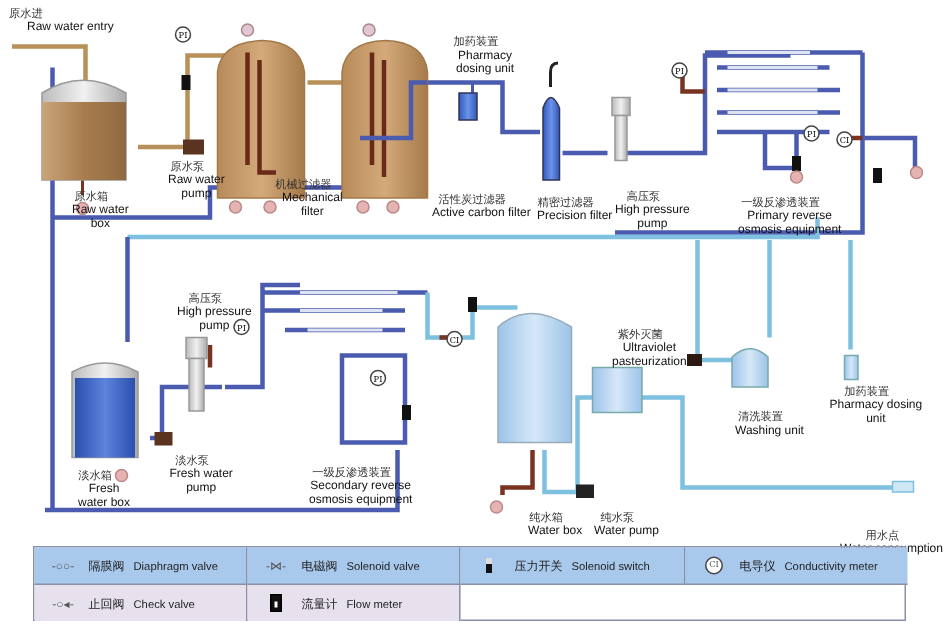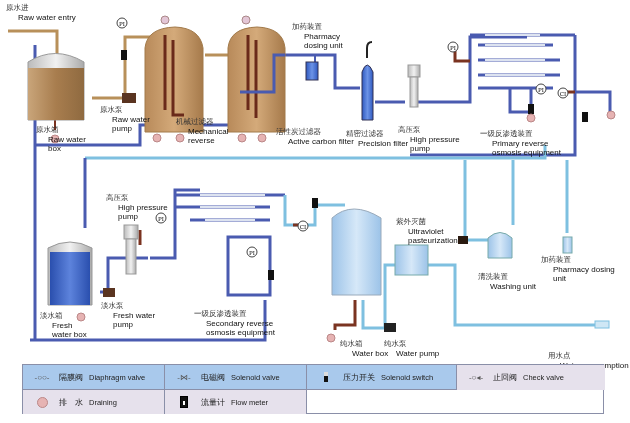--- a/index.html
+++ b/index.html
@@ -1,19 +1,19 @@
 <!DOCTYPE html>
 <html><head>
 <meta charset="utf-8">
 <style>
   html, body { margin:0; padding:0; background:#ffffff; }
   body { width:630px; height:423px; position:relative; overflow:hidden; font-family:"Liberation Sans", sans-serif; }
   svg#diagram { position:absolute; left:0; top:0; }
-  .lbl { position:absolute; font-size:7.5px; line-height:9px; color:#222; white-space:nowrap; }
-  .lbl .zh { display:block; font-family:Liberation Mono, monospace; font-size:7.5px; color:#333; }
+  .lbl { position:absolute; text-align:center; font-size:7.5px; line-height:9px; color:#222; white-space:nowrap; }
+  .lbl .zh { display:block; font-family:Liberation Serif, serif; font-size:7.5px; color:#333; }
   .lbl .en { display:block; font-size:8px; color:#111;margin-left:12px; }
   .legend { position:absolute; left:22px; top:364px; width:582px; height:50px; border:1px solid #8a8fa8; box-sizing:border-box; display:grid; grid-template-columns:142px 142px 150px 148px; grid-template-rows:25px 24px; }
   .legend .cell { display:flex; align-items:center; padding-left:8px; font-size:7.5px; border-right:1px solid #8a8fa8; box-sizing:border-box; gap:6px; color:#222; }
   .legend .cell:nth-child(4n) { border-right:none; }
   .legend .row1 { background:#a9c9ec; border-bottom:1px solid #8a8fa8; }
   .legend .row2 { background:#e6e1ec; }
   .legend .zh { font-family:Liberation Mono, monospace; font-size:8px;text-align:center; }
   .legend .sym { display:inline-flex; align-items:center; justify-content:center; width:22px; font-size:8px; color:#555; }
   .pi { display:inline-flex; align-items:center; justify-content:center; width:10px; height:10px; border:1px solid #444; border-radius:50%; font-size:5.5px; font-family:"DejaVu Serif", serif; background:#fff; }
   .drain { display:inline-block; width:9px; height:9px; border-radius:50%; background:#e6b3b3; border:1px solid #b88; }
@@ -217,21 +217,21 @@
     <span class="en">box</span>
   </div>
 <div class="lbl" style="left:100px;top:106px">
     <span class="zh">原水泵</span>
     <span class="en">Raw water</span>
     <span class="en">pump</span>
   </div>
 <div class="lbl" style="left:176px;top:118px">
     <span class="zh">机械过滤器</span>
     <span class="en">Mechanical</span>
-    <span class="en">reverse</span>
+    <span class="en">filter</span>
   </div>
 <div class="lbl" style="left:276px;top:128px">
     <span class="zh">活性炭过滤器</span>
     <span class="en">Active carbon filter</span>
   </div>
 <div class="lbl" style="left:292px;top:23px">
     <span class="zh">加药装置</span>
     <span class="en">Pharmacy</span>
     <span class="en">dosing unit</span>
   </div>
@@ -308,31 +308,31 @@
       <span class="zh">电磁阀</span>
       <span>Solenoid valve</span>
     </div>
   <div class="cell row1">
       <span class="sym">
         <span class="pswitch"></span>
       </span>
       <span class="zh">压力开关</span>
       <span>Solenoid switch</span>
     </div>
+  <div class="cell row1">
+      <span class="sym">
+        <span class="pi">CI</span>
+      </span>
+      <span class="zh">电导仪</span>
+      <span>Conductivity meter</span>
+    </div>
   <div class="cell row2">
       <span class="sym">-○◂-</span>
       <span class="zh">止回阀</span>
       <span>Check valve</span>
-    </div>
-  <div class="cell row2">
-      <span class="sym">
-        <span class="drain"></span>
-      </span>
-      <span class="zh">排　水</span>
-      <span>Draining</span>
     </div>
   <div class="cell row2">
       <span class="sym">
         <span class="flowm"></span>
       </span>
       <span class="zh">流量计</span>
       <span>Flow meter</span>
     </div>
 </div>
 

